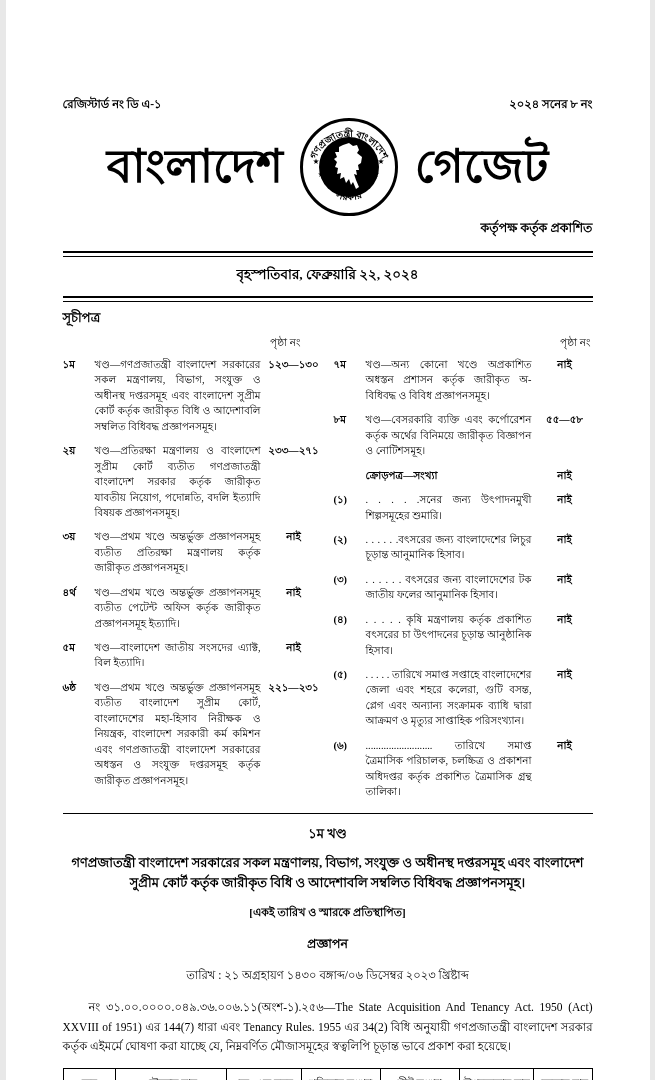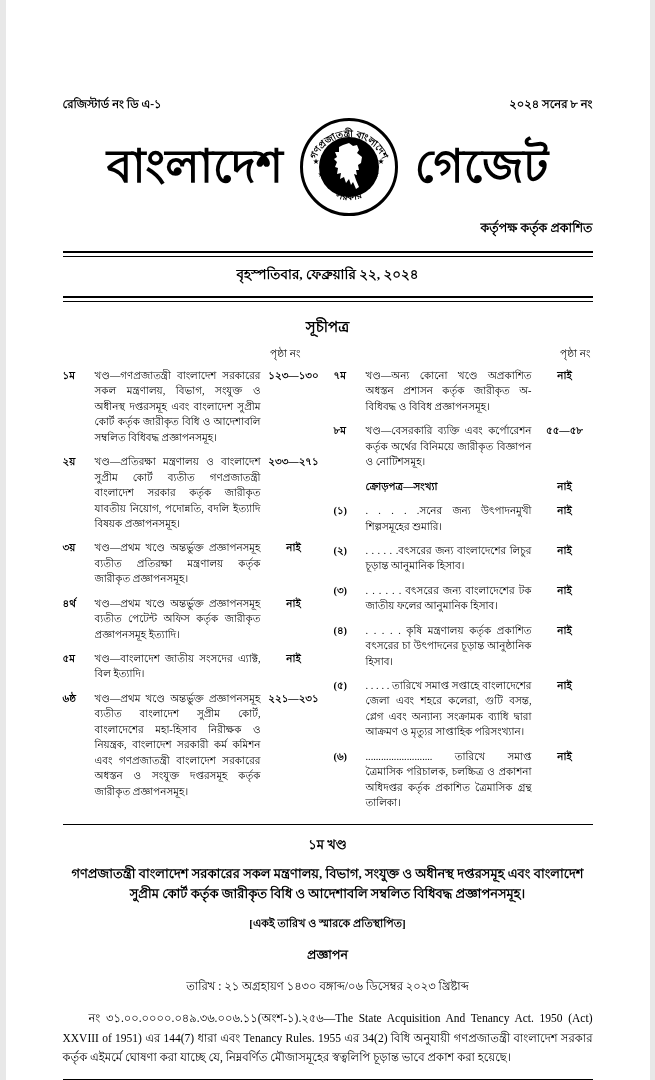--- a/index.html
+++ b/index.html
@@ -13,21 +13,21 @@
   
   .meta-row{display:flex;justify-content:space-between;font-size:11.5px;font-weight:bold;}
   .masthead{display:flex;align-items:center;justify-content:center;gap:16px;margin-top:2px;}
   .gazette-title{font-size:46px;font-weight:bold;line-height:1;white-space:nowrap;}
   .emblem{width:100px;height:100px;flex:0 0 auto;}
   .published-by{text-align:right;font-size:12.5px;font-weight:bold;margin-top:2px;}
   .dbl-rule{height:3px;border-top:2px solid #000;border-bottom:1px solid #000;}
   .date-box{margin-top:12px;}
   .date-line{text-align:center;font-weight:bold;font-size:13.5px;padding:7px 0 9px;}
   
-  .toc-title{text-align:center;font-weight:bold;font-size:15px;margin-top:13px;}
+  .toc-title{text-align:left;font-weight:bold;font-size:13px;margin-top:6px;}
   .page-label-row{display:grid;grid-template-columns:1fr 1fr;column-gap:22px;margin-top:6px;font-size:10.5px;}
   .page-label-row span:first-child{justify-self:end;padding-right:16px;}
   .page-label-row span:last-child{justify-self:end;padding-right:2px;}
   .toc{display:grid;grid-template-columns:1fr 1fr;column-gap:12px;margin-top:5px;}
   .toc-col{display:flex;flex-direction:column;gap:9px;}
   .toc-item{display:grid;grid-template-columns:27px 1fr 56px;column-gap:5px;font-size:10.3px;line-height:1.5;}
   .toc-num{font-weight:bold;}
   .toc-text{text-align:justify;}
   .toc-text.bold{font-weight:bold;}
   .toc-pages{text-align:center;font-weight:bold;}

